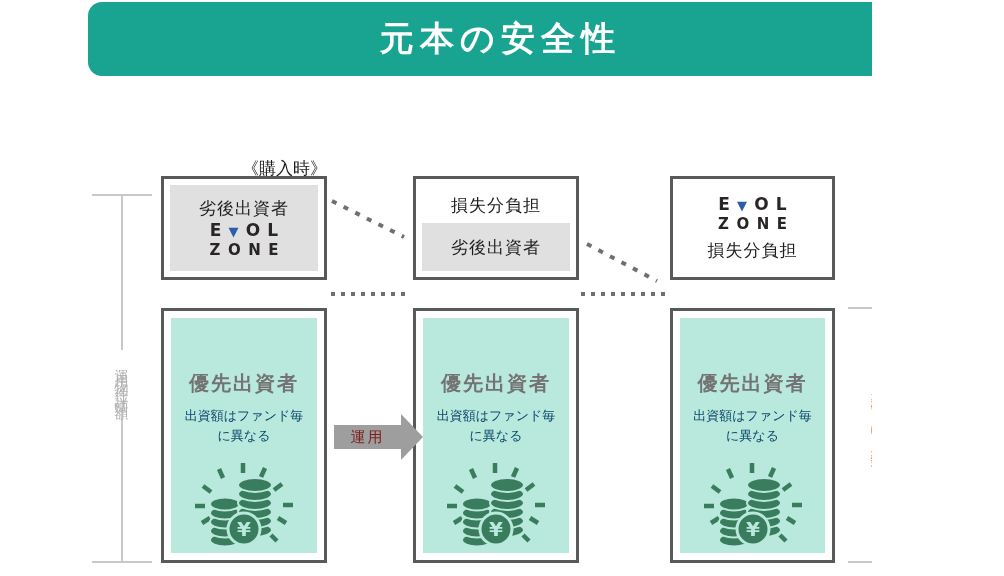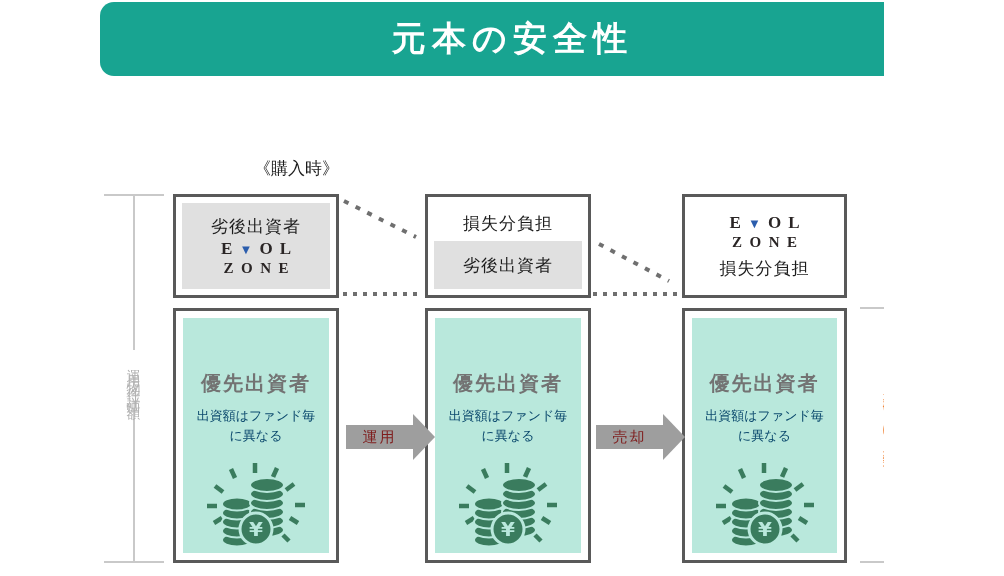--- a/index.html
+++ b/index.html
@@ -1,44 +1,44 @@
 <!DOCTYPE html>
 <html><head>
 <meta charset="utf-8">
 <style>
   html,body{margin:0;padding:0;background:#fff;}
   body{font-family:"DejaVu Sans","Liberation Sans",sans-serif;}
-  .canvas{position:relative;width:872px;height:576px;background:#fff;overflow:hidden;margin-left:12px;}
+  .canvas{position:relative;width:872px;height:576px;background:#fff;overflow:hidden;}
 
   
   .banner{position:absolute;left:88px;top:2px;width:819px;height:74px;background:#18a491;
     border-radius:14px;display:flex;align-items:center;justify-content:center;}
   .banner .title{color:#fff;font-size:34px;font-weight:600;letter-spacing:0.18em;text-indent:0.18em;}
 
   
   .col-header{position:absolute;top:156px;height:24px;text-align:right;
     font-size:17px;font-weight:500;color:#1c1c1c;line-height:24px;}
 
   
   .box{position:absolute;background:#fff;border:3px solid #595959;box-sizing:border-box;}
-  .top-box{top:194px;height:104px;}
+  .top-box{top:176px;height:104px;}
   .bottom-box{top:308px;height:255px;}
 
   .gray-fill{position:absolute;left:6px;right:6px;top:6px;bottom:6px;background:#e0e0e0;
     display:flex;flex-direction:column;align-items:center;justify-content:center;}
   .gray-strip{position:absolute;left:6px;right:6px;bottom:6px;height:48px;background:#e0e0e0;
     display:flex;align-items:center;justify-content:center;}
   .loss-area{position:absolute;left:6px;right:6px;top:6px;height:40px;
     display:flex;align-items:center;justify-content:center;}
   .stack-col{position:absolute;left:6px;right:6px;top:6px;bottom:6px;
     display:flex;flex-direction:column;align-items:center;justify-content:center;gap:5px;}
   .jp-label{font-size:17px;font-weight:500;color:#1c1c1c;letter-spacing:1px;}
 
   
-  .logo{text-align:center;color:#2a2525;font-weight:bold;line-height:1.25;font-family:Liberation Serif, serif;}
+  .logo{text-align:center;color:#2a2525;font-weight:bold;line-height:1.25;}
   .logo .l1{font-size:17px;letter-spacing:0.42em;text-indent:0.42em;white-space:nowrap;}
   .logo .tri{color:#2b5dad;font-size:13px;}
   .logo .l2{font-size:15px;letter-spacing:0.5em;text-indent:0.5em;white-space:nowrap;}
 
   
   .mint-fill{position:absolute;left:7px;right:7px;top:7px;bottom:7px;background:#b9e8dc;
     display:flex;flex-direction:column;align-items:center;}
   .priority-title{margin-top:52px;font-size:20px;font-weight:bold;color:#737373;letter-spacing:2px;}
   .priority-sub{margin-top:9px;font-size:13px;color:#0c4a6e;line-height:1.55;text-align:center;}
   .coins{margin-top:auto;margin-bottom:2px;}
@@ -247,18 +247,14 @@
         <circle cx="59" cy="74" r="16" fill="#3a7c5e" stroke="#b9e8dc" stroke-width="3"></circle>
         <text x="59" y="81" font-size="20" font-weight="bold" fill="#b9e8dc" text-anchor="middle">¥</text>
       </svg>
     </div>
   </div>
 
   <div class="arrow" style="left:334px;">
     <div class="bar">運用</div>
     <div class="head"></div>
   </div>
-  <div class="arrow" style="left:584px;">
-    <div class="bar">売却</div>
-    <div class="head"></div>
-  </div>
 
 </div>
 
 </body></html>

